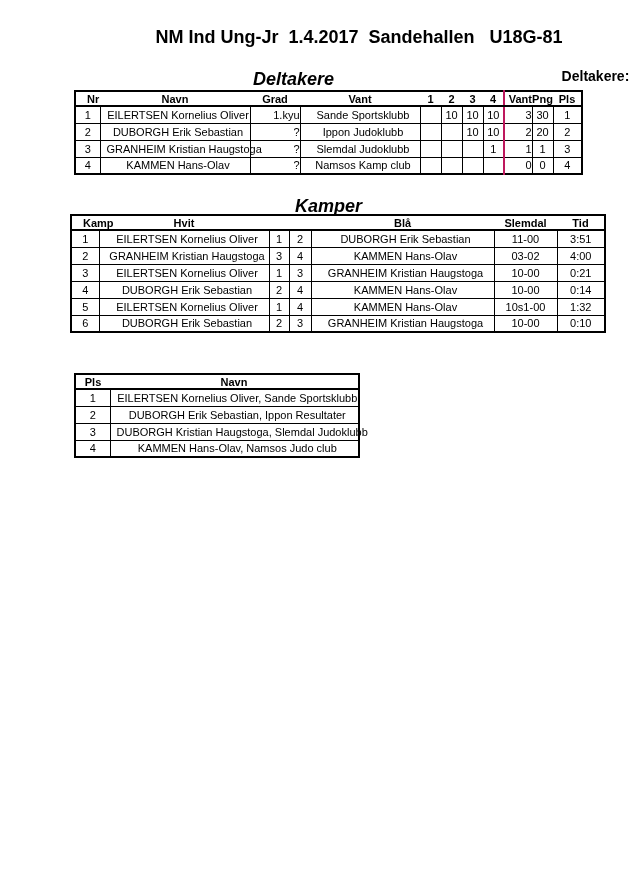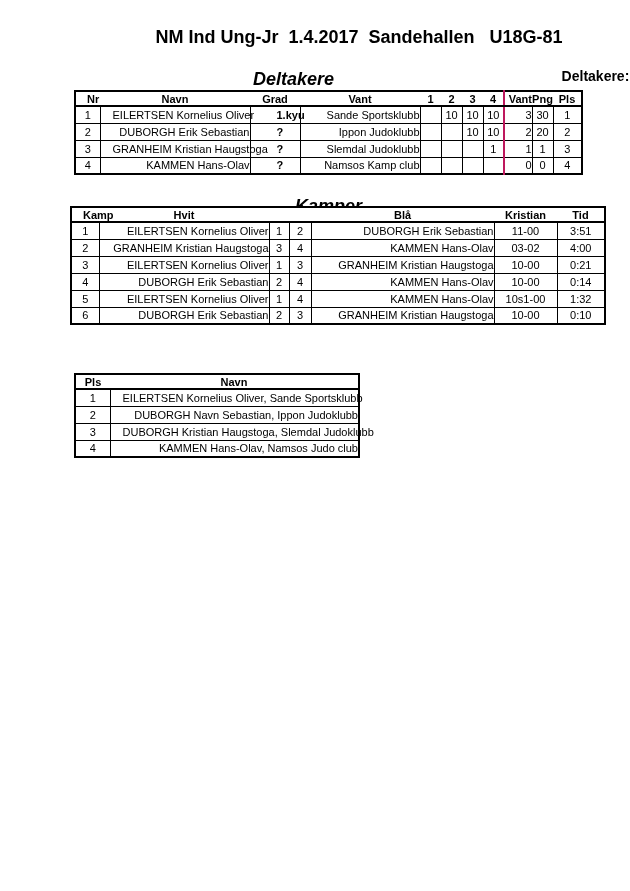--- a/index.html
+++ b/index.html
@@ -42,21 +42,21 @@
   #title-resultater{ left: 139px; top: 376px; }
 
   table {
     position: absolute;
     border-collapse: collapse;
     table-layout: fixed;
     background: #fff;
     border: 2px solid #000;
   }
   #tbl-deltakere  { left: 30px; top: 90px;  width: 507px; }
-  #tbl-kamper     { left: 26px; top: 206px; width: 534px; }
+  #tbl-kamper     { left: 26px; top: 214px; width: 534px; }
   #tbl-resultater { left: 30px; top: 373px; width: 284px; }
 
   th {
     font-size: 11px;
     font-weight: bold;
     height: 15px;
     padding: 0;
     text-align: center;
     border: 0 none;
     border-bottom: 2px solid #000;
@@ -65,22 +65,22 @@
   }
   td {
     font-size: 11px;
     height: 17px;
     padding: 0;
     text-align: center;
     border: 1px solid #000;
     white-space: nowrap;
     overflow: visible;
   }
-  .al { text-align: right; padding-left: 12px; }
-  .grad { text-align: left; padding-left: 26px; font-weight: bold; }
+  .al { text-align: center; padding-left: 6px; }
+  .grad { text-align: right; padding-left: 14px; }
   .thick-left { border-left: 2px solid #be185d; text-align: right; }
   th.kamp-h { text-align: left; padding-left: 11px; }
 </style>
 </head>
 <body>
 
 <div class="doc">
 
   <div class="doc-title">NM Ind Ung-Jr  1.4.2017  Sandehallen   U18G-81</div>
   <div class="count-label">Deltakere: 4</div>
@@ -184,21 +184,21 @@
         <col style="width:63px">
         <col style="width:48px">
     </colgroup>
     <thead>
       <tr>
         <th class="kamp-h">Kamp</th>
         <th>Hvit</th>
         <th></th>
         <th></th>
         <th>Blå</th>
-        <th>Kristian</th>
+        <th>Slemdal</th>
         <th>Tid</th>
       </tr>
     </thead>
     <tbody>
       <tr>
         <td>1</td>
         <td class="al">EILERTSEN Kornelius Oliver</td>
         <td>1</td>
         <td>2</td>
         <td class="al">DUBORGH Erik Sebastian</td>
@@ -266,21 +266,21 @@
         <th>Navn</th>
       </tr>
     </thead>
     <tbody>
       <tr>
         <td>1</td>
         <td class="al">EILERTSEN Kornelius Oliver, Sande Sportsklubb</td>
       </tr>
       <tr>
         <td>2</td>
-        <td class="al">DUBORGH Navn Sebastian, Ippon Judoklubb</td>
+        <td class="al">DUBORGH Erik Sebastian, Ippon Resultater</td>
       </tr>
       <tr>
         <td>3</td>
         <td class="al">DUBORGH Kristian Haugstoga, Slemdal Judoklubb</td>
       </tr>
       <tr>
         <td>4</td>
         <td class="al">KAMMEN Hans-Olav, Namsos Judo club</td>
       </tr>
     </tbody>

